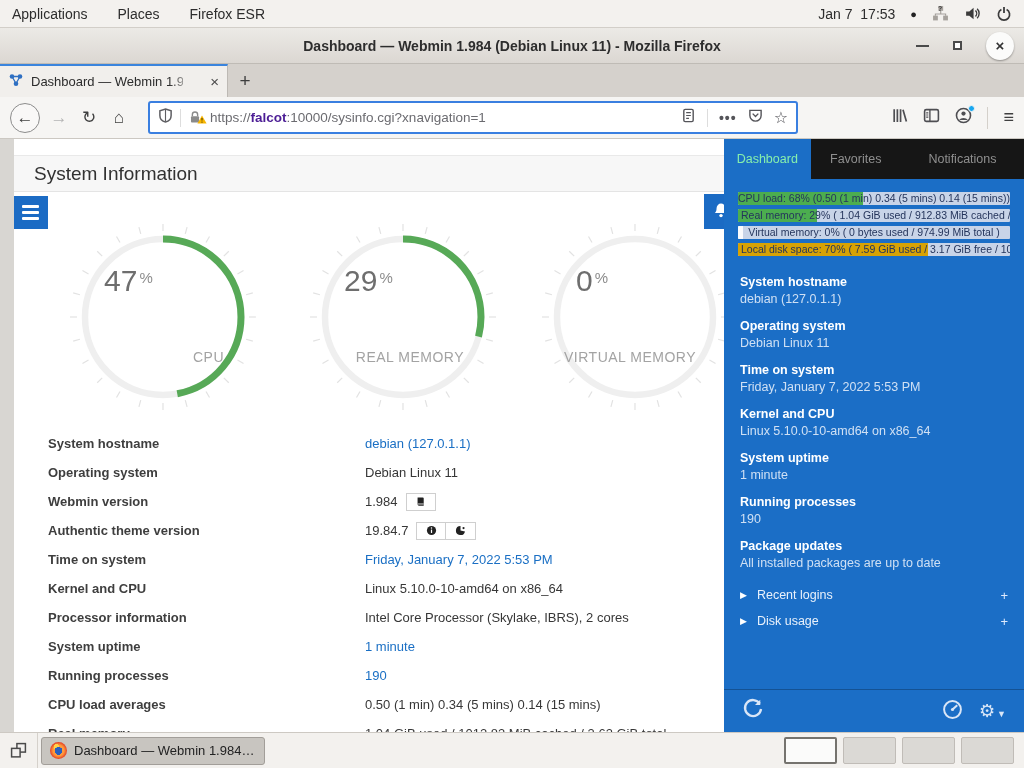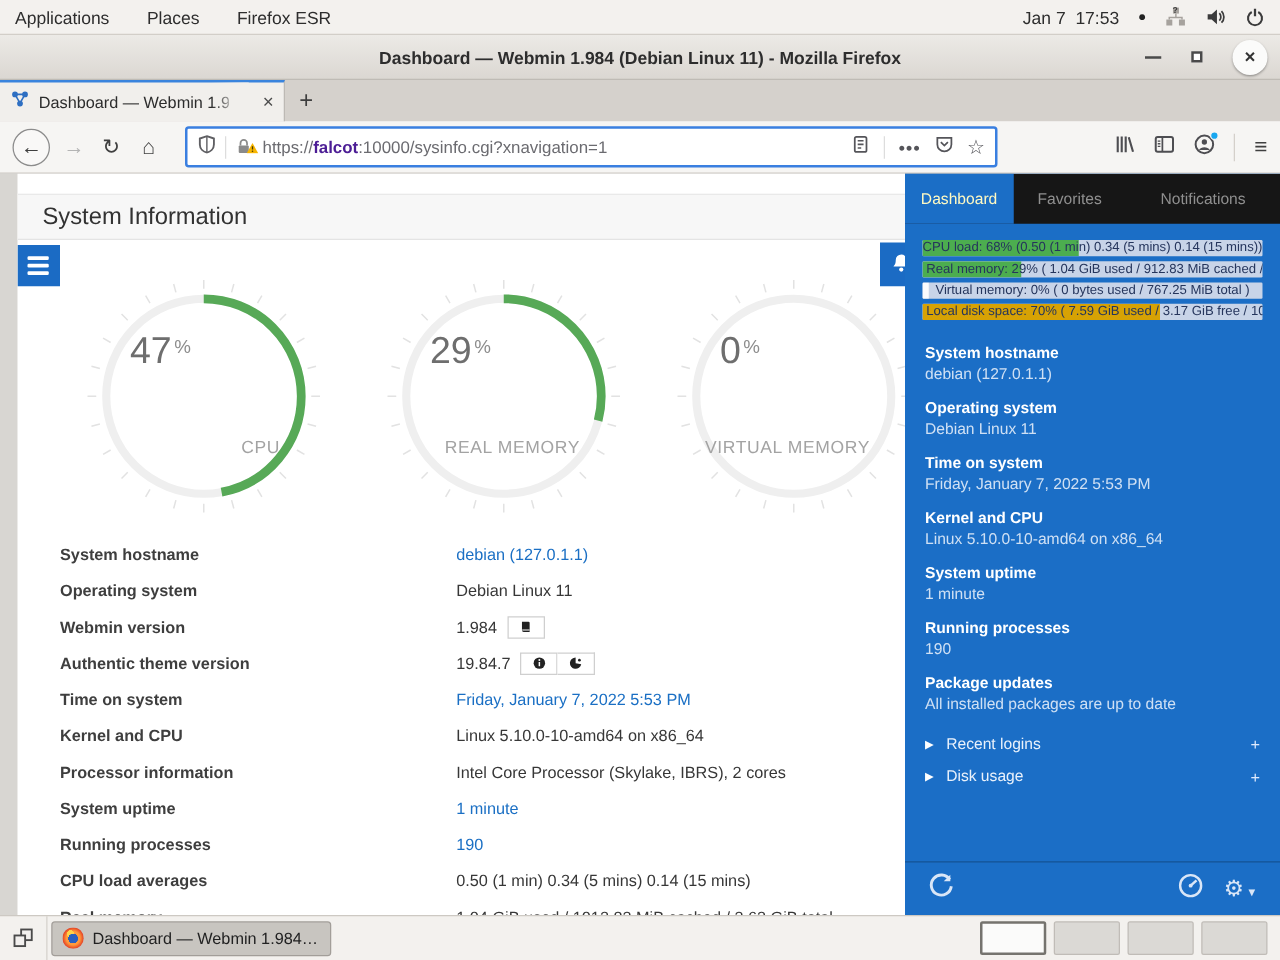--- a/index.html
+++ b/index.html
@@ -89,21 +89,21 @@
   .t-link { color:#1a6fc4; }
   .mini-btn-group { display:inline-flex; }
   .mini-btn { height:18px; min-width:30px; background:#fff; border:1px solid #cfcfcf;
     display:inline-flex; align-items:center; justify-content:center; }
   .mini-btn + .mini-btn { border-left:none; }
 
   
   #sidebar { width:300px; background:#1b6ec6; position:relative; color:#fff; overflow:hidden; }
   #side-tabs { height:40px; background:#161616; display:flex; font-size:12.5px; }
   .stab { display:flex; align-items:center; justify-content:center; color:#8f8f8f; }
-  .stab.active { background:#1b6ec6; color:#fef9c3; width:90px; }
+  .stab.active { background:#1b6ec6; color:#86efac; width:90px; }
   .stab.t1 { width:94px; } .stab.t2 { width:128px; }
 
   #side-bars { margin:13px 14px 0; }
   .pbar { position:relative; height:13px; background:#c8d4e8; margin-bottom:4px; overflow:hidden; border-radius:1px; }
   .pfill { position:absolute; left:0; top:0; bottom:0; }
   .ptext { position:relative; z-index:1; font-size:10.5px; line-height:13px; color:#25355c;
     text-align:center; white-space:nowrap; overflow:hidden; }
   .ptext.left { text-align:left; padding-left:3px; }
 
   #side-info { margin:18px 16px 0; }
@@ -500,21 +500,21 @@
         <div class="pbar">
             <span class="pfill" style="width: 46%; background: rgb(76, 173, 79);"></span>
             <div class="ptext">CPU load: 68% (0.50 (1 min) 0.34 (5 mins) 0.14 (15 mins))</div>
           </div>
         <div class="pbar">
             <span class="pfill" style="width: 29%; background: rgb(76, 173, 79);"></span>
             <div class="ptext left">Real memory: 29% ( 1.04 GiB used / 912.83 MiB cached / 3.63 GiB total )</div>
           </div>
         <div class="pbar">
             <span class="pfill" style="width: 2%; background: rgb(250, 251, 253);"></span>
-            <div class="ptext">Virtual memory: 0% ( 0 bytes used / 767.25 MiB total )</div>
+            <div class="ptext">Virtual memory: 0% ( 0 bytes used / 974.99 MiB total )</div>
           </div>
         <div class="pbar">
             <span class="pfill" style="width: 70%; background: rgb(215, 162, 4);"></span>
             <div class="ptext left">Local disk space: 70% ( 7.59 GiB used / 3.17 GiB free / 10.76 GiB total )</div>
           </div>
       </div>
 
       <div id="side-info">
         <div class="s-sec">
             <div class="s-label">System hostname</div>

